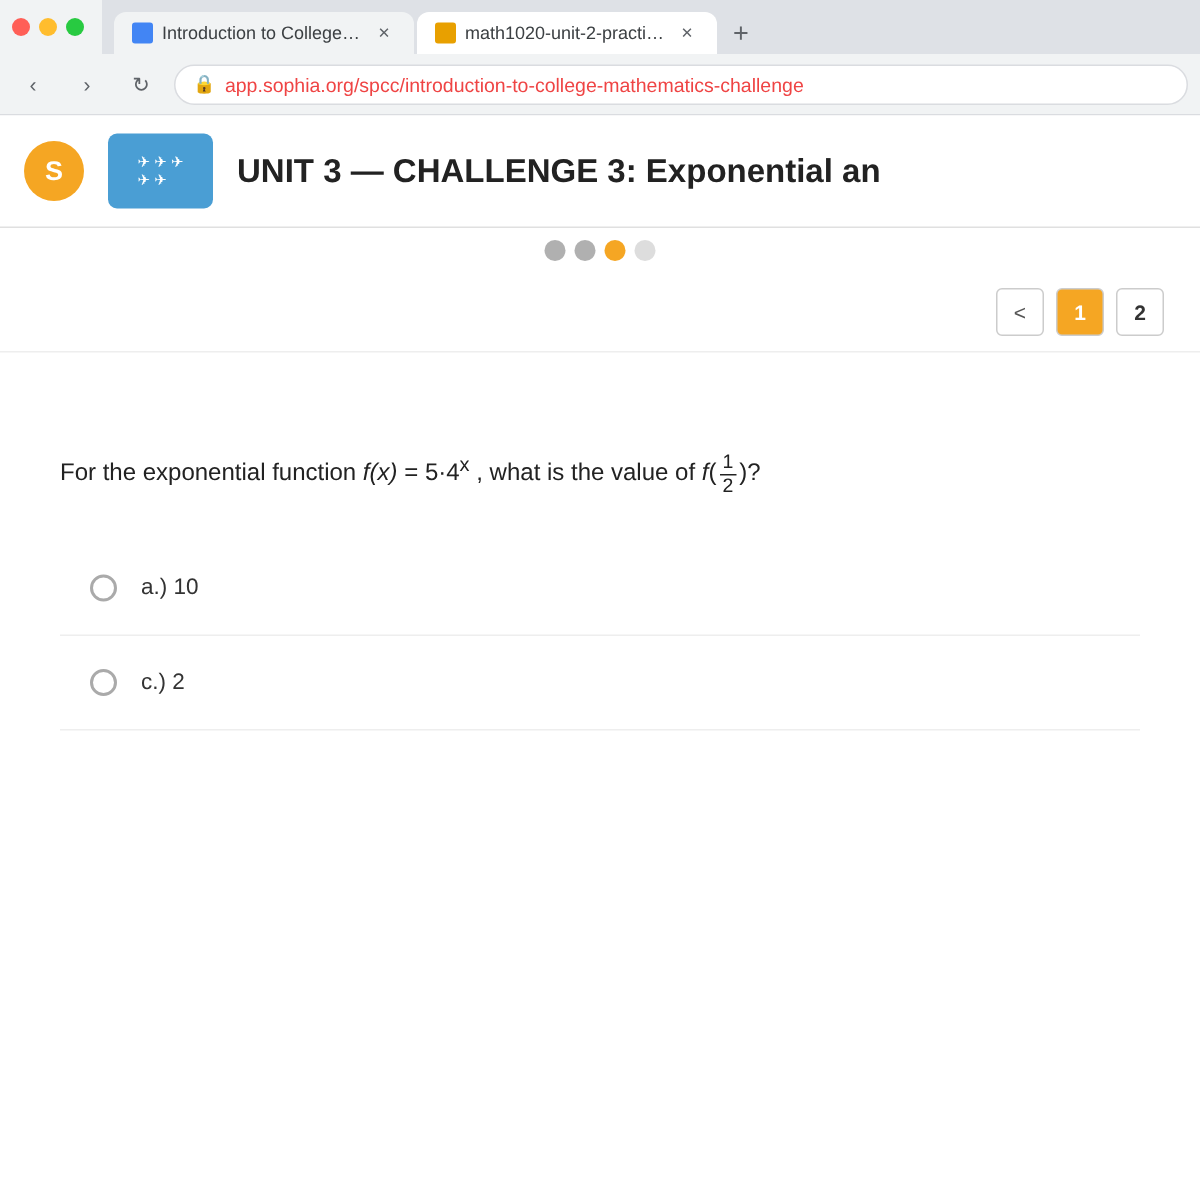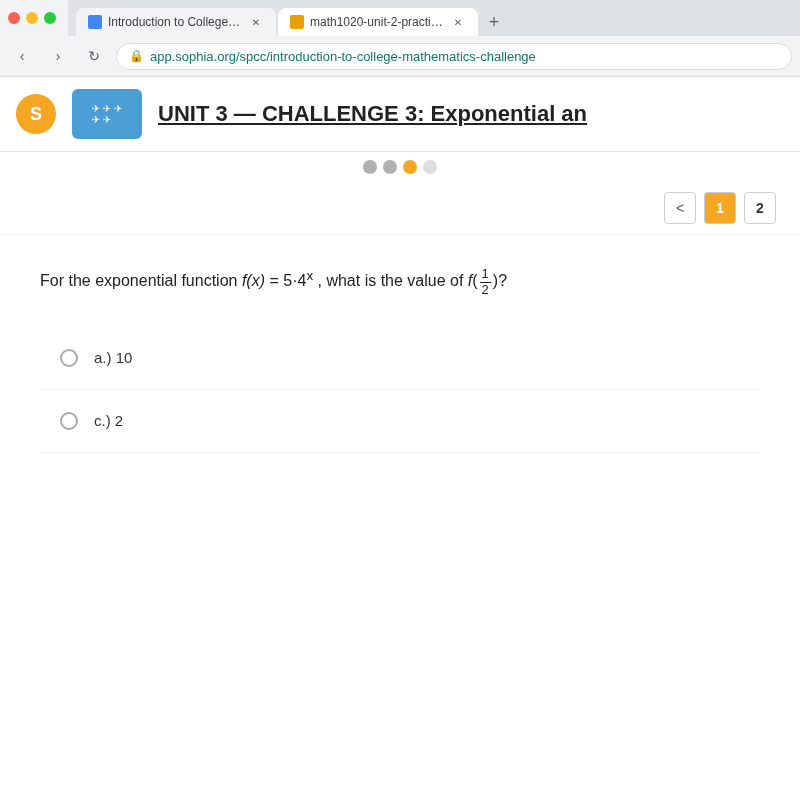--- a/index.html
+++ b/index.html
@@ -143,21 +143,21 @@
       gap: 6px;
     }
 
     .lock-icon {
       color: #5f6368;
       font-size: 12px;
     }
 
     .address-text {
       font-size: 13px;
-      color: #0f766e;
+      color: #ef4444;
     }
 
     
     .page-content {
       background: #fff;
       height: calc(800px - 90px);
       overflow: hidden;
     }
 
     .page-header {
@@ -201,21 +201,20 @@
       display: flex;
       flex-wrap: wrap;
       gap: 2px;
       padding: 4px;
     }
 
     .header-title {
       font-size: 22px;
       font-weight: bold;
       color: #222;
-      text-decoration: underline;
     }
 
     
     .nav-controls {
       display: flex;
       align-items: center;
       justify-content: flex-end;
       padding: 10px 24px;
       gap: 8px;
       border-bottom: 1px solid #eee;
@@ -257,20 +256,21 @@
     
     .question-area {
       padding: 30px 40px 20px 40px;
     }
 
     .question-text {
       font-size: 16px;
       color: #222;
       line-height: 1.6;
       margin-bottom: 30px;
+      margin-top: 34px;
     }
 
     .math-inline {
       font-style: italic;
     }
 
     .fraction {
       display: inline-flex;
       flex-direction: column;
       align-items: center;

